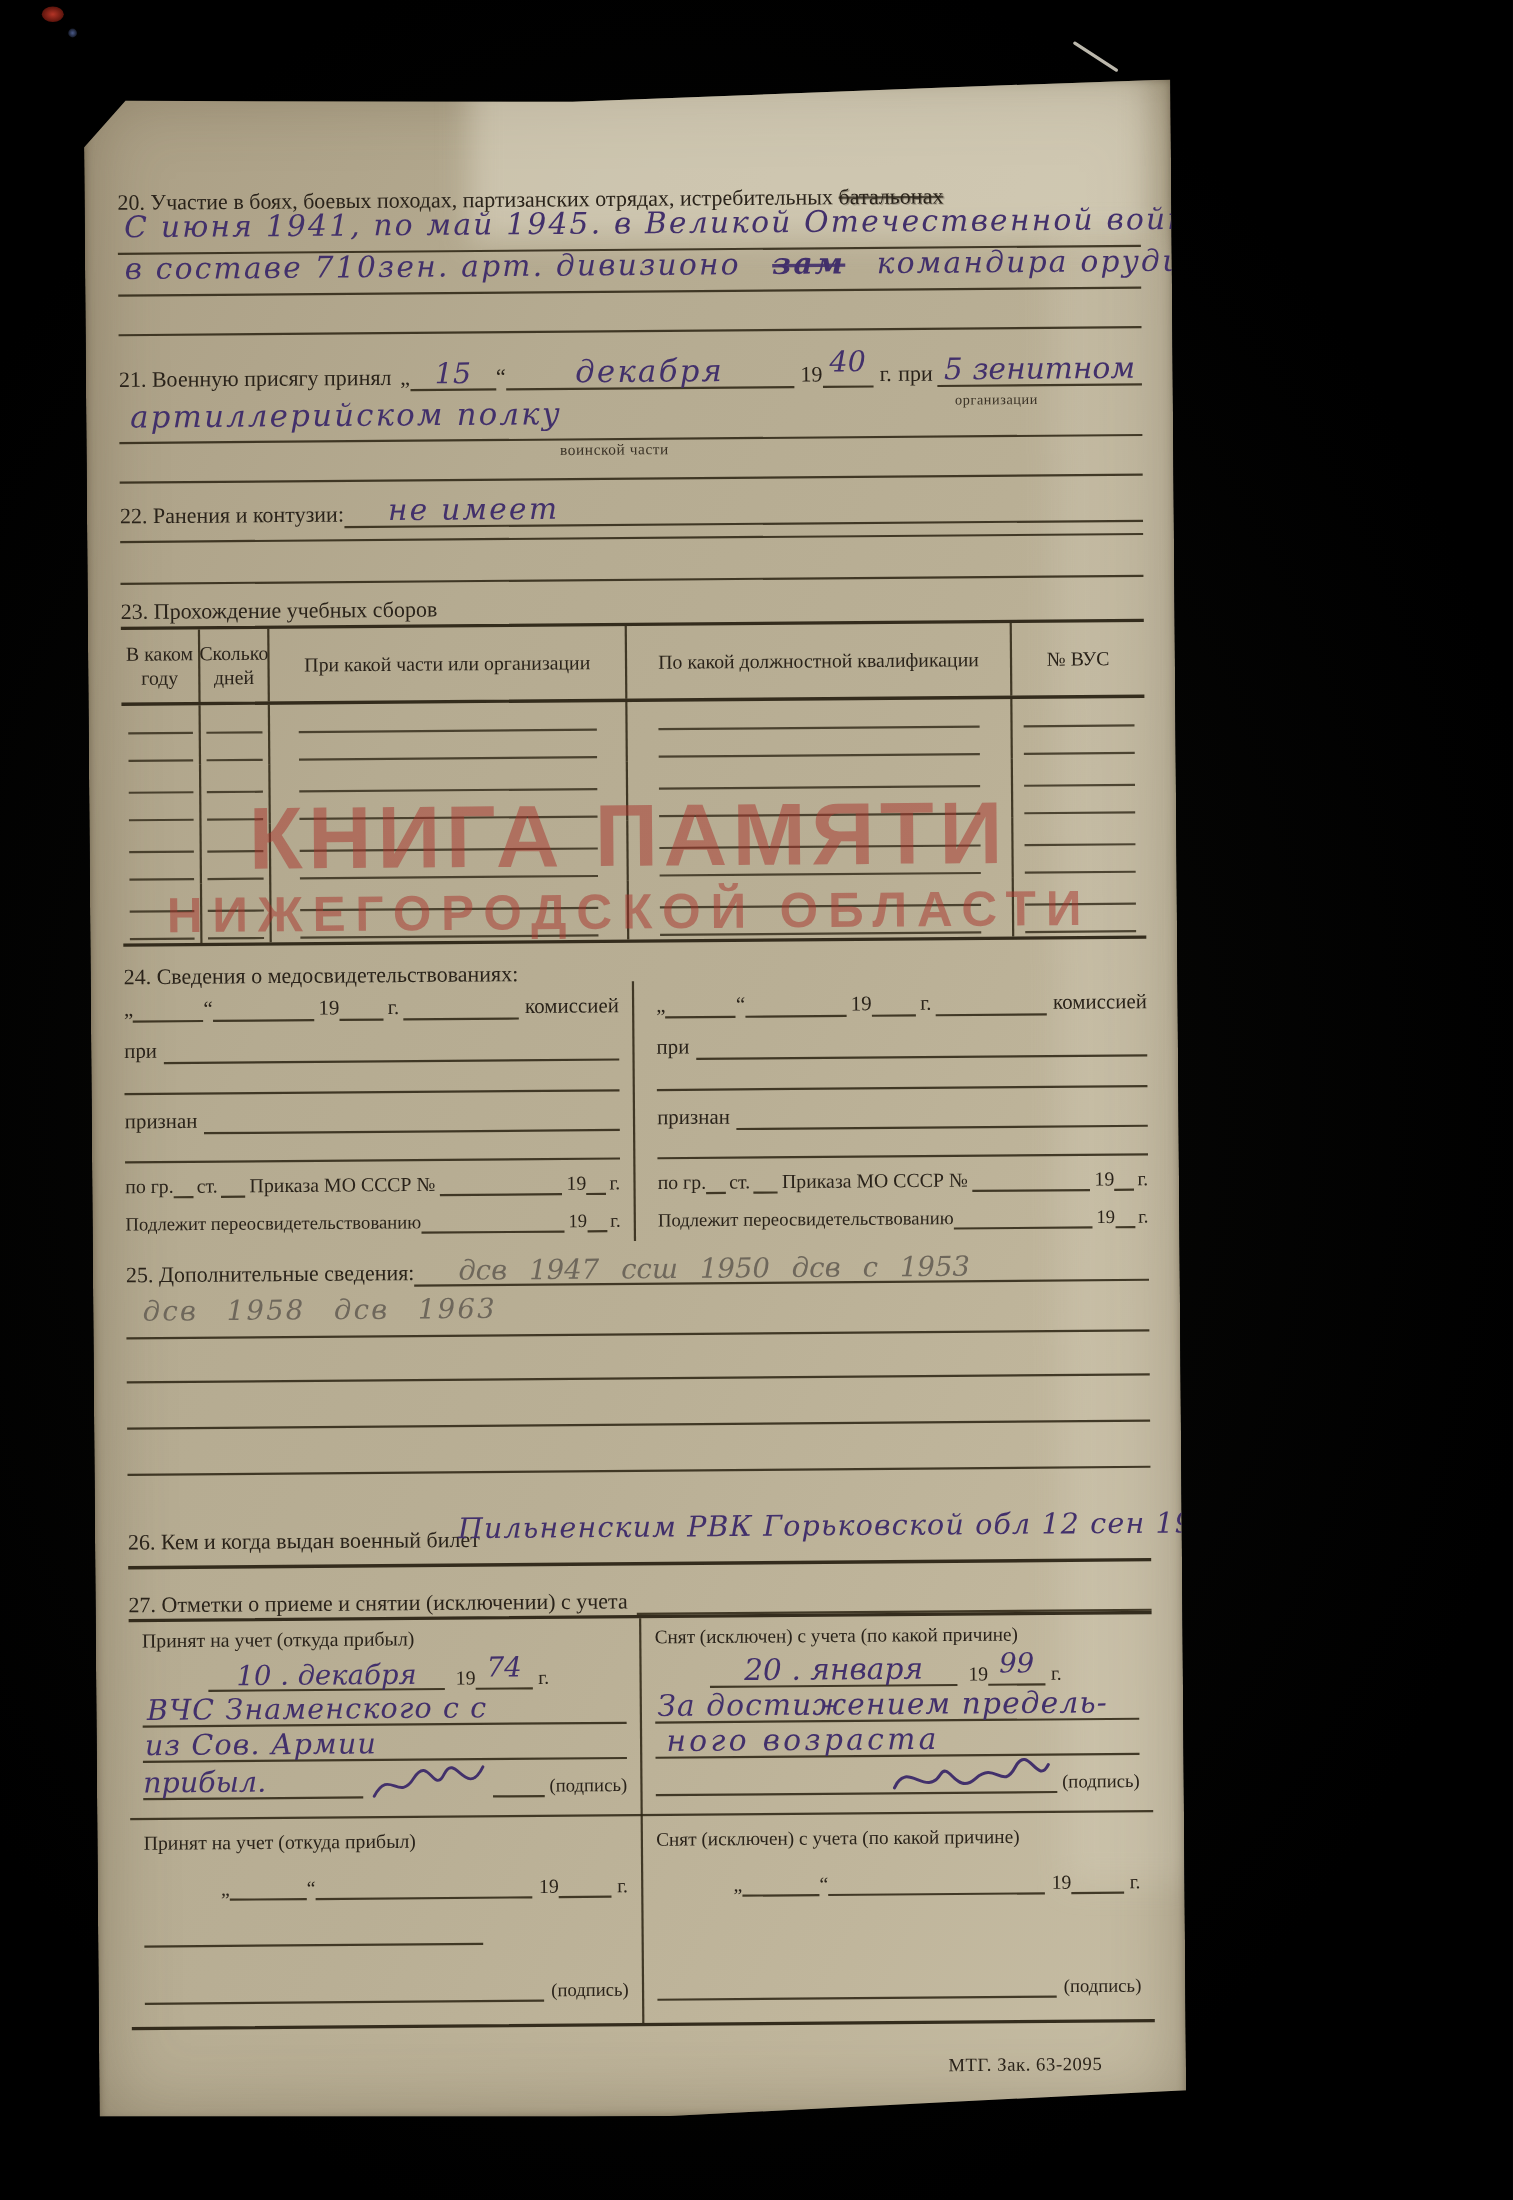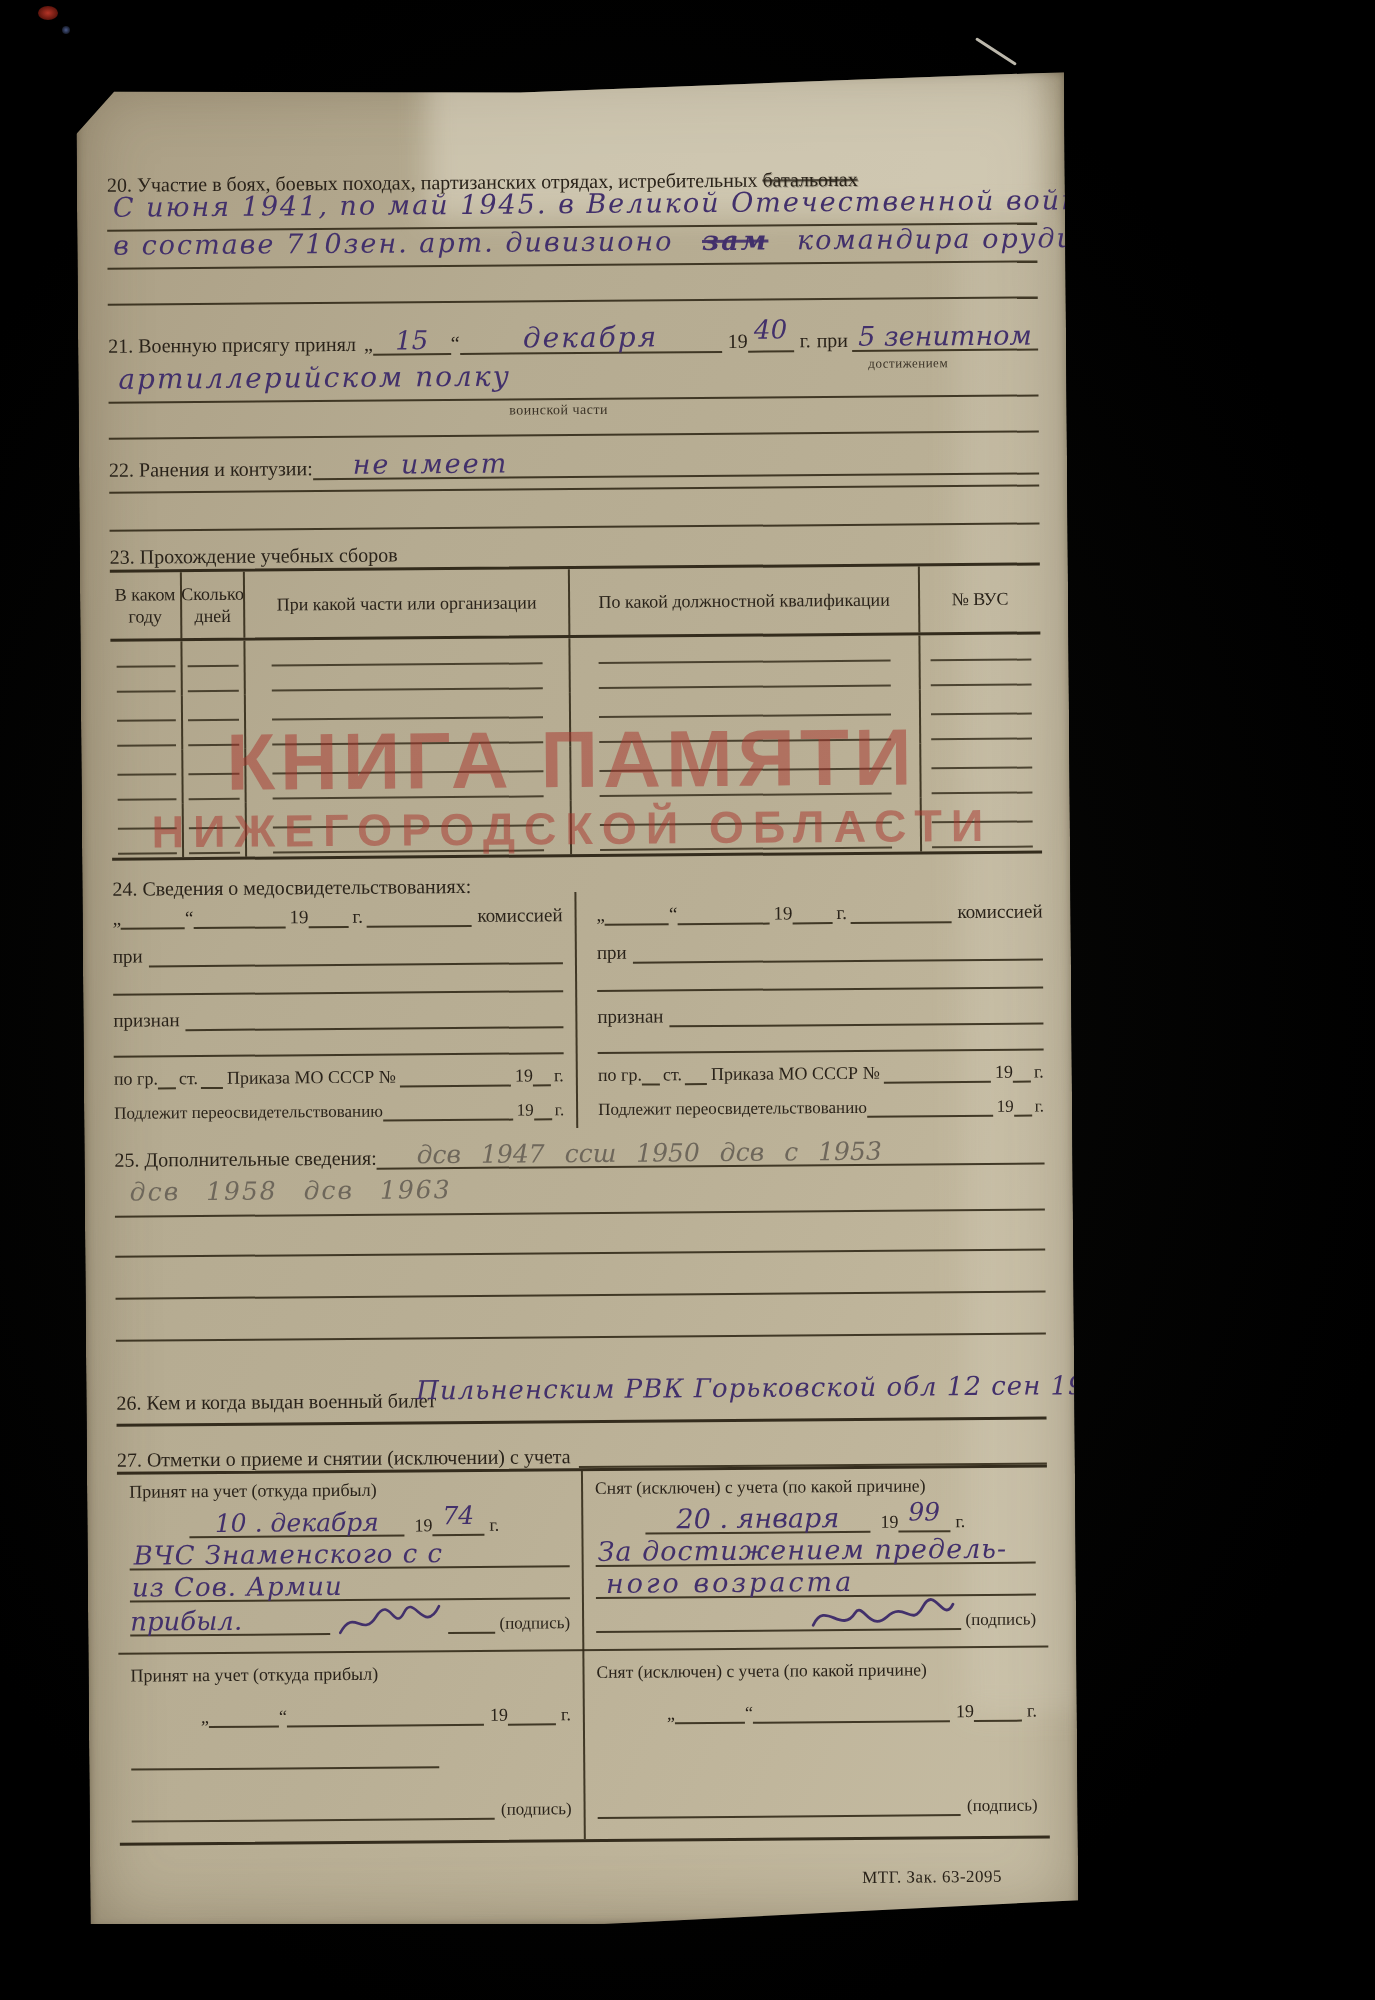--- a/index.html
+++ b/index.html
@@ -101,21 +101,21 @@
       <span class="sp" style="margin-left:6px;">19</span>
       <span class="bl" style="width:46px;">
         <span class="hw" style="font-size:26px;margin-bottom:8px;">40</span>
       </span>
       <span class="sp" style="margin:0 6px;">г.</span>
       <span class="sp" style="margin-right:4px;">при</span>
       <span class="bl grow">
         <span class="hw" style="font-size:27px;">5 зенитном</span>
       </span>
     </div>
-    <div class="abs cap" style="left:790px;top:282px;">достижением</div>
+    <div class="abs cap" style="left:790px;top:282px;">организации</div>
     <div class="abs hw" style="left:40px;top:286px;font-size:28px;letter-spacing:2px;">артиллерийском полку</div>
     <div class="rule" style="left:30px;top:322px;width:930px;"></div>
     <div class="abs cap" style="left:360px;top:326px;width:240px;text-align:center;font-size:14px;">воинской части</div>
     <div class="rule" style="left:30px;top:358px;width:930px;"></div>
 
     <div class="abs row print" style="left:30px;top:370px;width:930px;height:32px;font-size:20px;">
       <span class="sp nw">22. Ранения и контузии:</span>
       <span class="bl grow" style="justify-content:flex-start;padding-left:40px;">
         <span class="hw" style="font-size:27px;letter-spacing:2px;">не имеет</span>
       </span>

